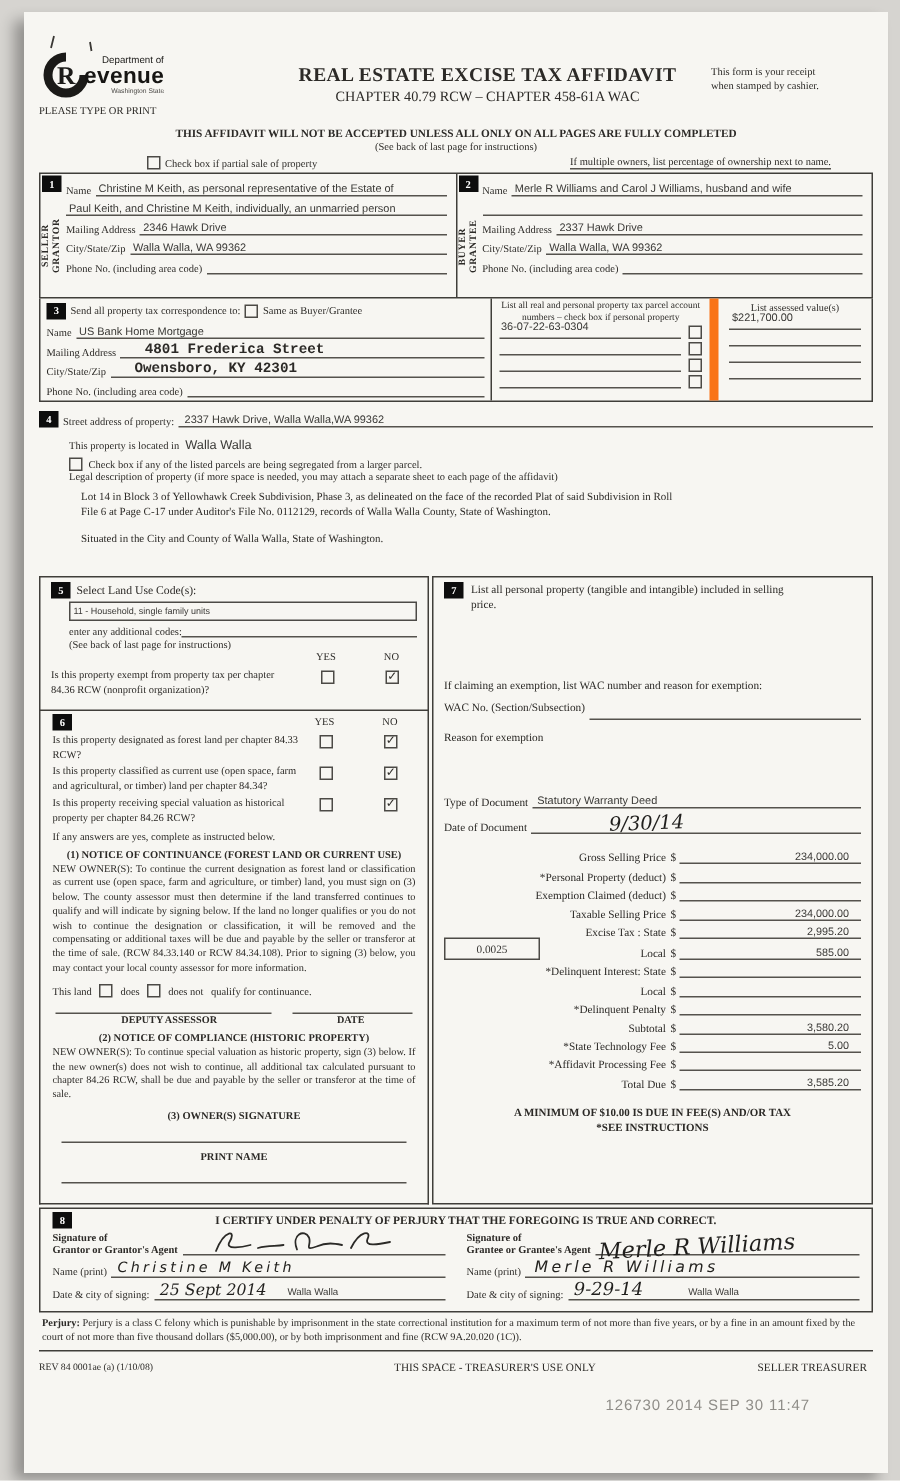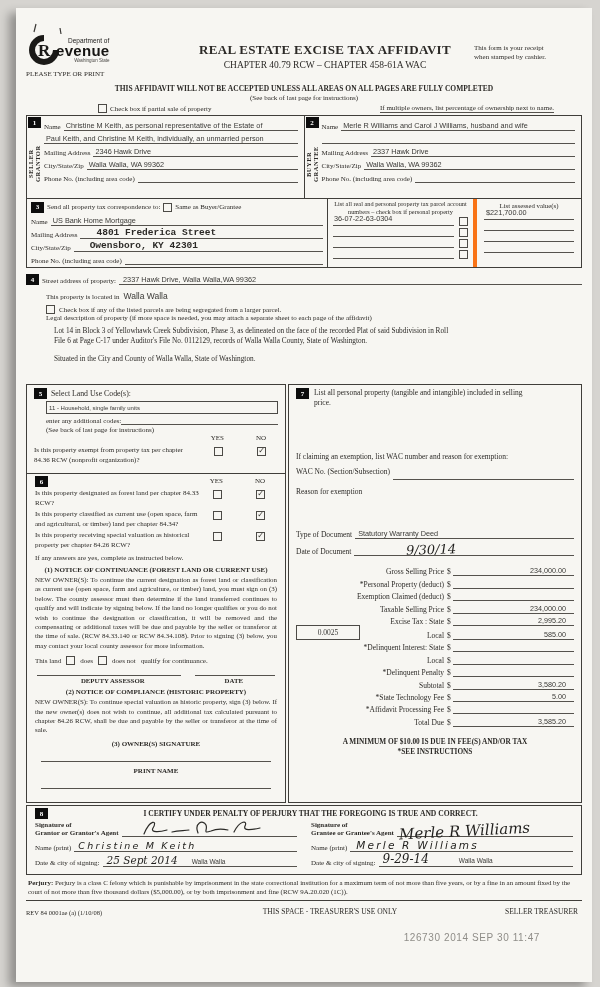--- a/index.html
+++ b/index.html
@@ -57,21 +57,21 @@
   .val{font-family:"Liberation Sans",sans-serif;font-size:7.3px;color:#3a3936;white-space:nowrap}
 
   
   .sec3{display:flex;border:1px solid #403e3a;border-top:0;height:68px}
   .s3c1{width:300px;padding:2px 4px;font-size:7px;box-sizing:border-box}
   .s3row1{display:flex;align-items:center;gap:3px;height:12px}
   .s3c2{width:146px;border-left:1px solid #403e3a;padding:1px 5px;box-sizing:border-box}
   .s3c2 .hd{font-size:6.3px;text-align:center;line-height:7.5px}
   .prow{display:flex;align-items:flex-end;height:11px}
   .prow .line{flex:1;margin-right:5px;padding:0 1px}
-  .s3c3{flex:1;border-left:4px solid #f97316;padding:1px 7px}
+  .s3c3{flex:1;border-left:6px solid #f97316;padding:1px 7px}
   .s3c3 .hd{font-size:6.8px;text-align:center;margin-top:2px}
   .arow{display:flex;align-items:flex-end;height:11px}
   .arow .line{flex:1;padding:0 2px}
 
   
   .sec4{height:116px;padding-top:4px;font-size:7px;box-sizing:border-box}
   .s4street{display:flex;align-items:flex-end;height:13px;gap:3px}
   .s4loc{margin-left:20px;margin-top:4px;display:flex;align-items:flex-end;gap:4px;height:12px}
   .s4loc .typed{font-size:8.5px}
   .s4cb{margin-left:20px;margin-top:4px;display:flex;gap:4px;align-items:center}
@@ -140,21 +140,21 @@
   .srow{display:flex;align-items:flex-end;height:15px}
   .srow .lab2{line-height:7.5px;white-space:nowrap;padding-right:3px}
   .srow .line{flex:1;position:relative}
   .sigscribble{position:absolute;left:14px;bottom:-3px}
   .sigtext{position:absolute;left:2px;bottom:-4px;font-size:15px;transform:rotate(-3deg);white-space:nowrap}
   .handprint{font-family:"DejaVu Sans",sans-serif;font-style:italic;font-size:9.5px;letter-spacing:2.2px;color:#23221f;white-space:nowrap}
   .handdate2{font-size:10.5px;white-space:nowrap}
   .citytyped{font-family:"Liberation Sans",sans-serif;font-size:6.5px;color:#3a3936;margin-left:14px}
 
   .perjury{font-size:6.9px;line-height:9.3px;padding:3px 2px 2px 2px;border-bottom:1px solid #403e3a;height:26px;box-sizing:border-box}
-  .footrow{display:flex;margin-top:6px;font-size:7.5px;align-items:flex-end}
+  .footrow{display:flex;margin-top:6px;font-size:7.5px;align-items:center}
   .footrow .rev{width:186px;font-size:6.5px}
   .footrow .mid{flex:1;text-align:center}
   .footrow .ct{width:130px;text-align:right;padding-right:4px}
   .stamp{position:absolute;right:52px;top:924px;color:#8f8d88;font-family:"Liberation Sans",sans-serif;
          font-size:10px;letter-spacing:.6px;white-space:nowrap}
 </style>
 </head>
 <body>
 <div class="screen">
 
@@ -180,21 +180,21 @@
     </div>
     <div class="hdr-mid">
       <div class="title">REAL ESTATE EXCISE TAX AFFIDAVIT</div>
       <div class="subtitle">CHAPTER 40.79 RCW – CHAPTER 458-61A WAC</div>
     </div>
     <div class="hdr-right">
       <div>This form is your receipt</div>
       <div>when stamped by cashier.</div>
     </div>
   </div>
-  <div class="warning">THIS AFFIDAVIT WILL NOT BE ACCEPTED UNLESS ALL AREAS ON ALL PAGES ARE FULLY COMPLETED</div>
+  <div class="warning">THIS AFFIDAVIT WILL NOT BE ACCEPTED UNLESS ALL ONLY ON ALL PAGES ARE FULLY COMPLETED</div>
   <div class="seeback">(See back of last page for instructions)</div>
   <div class="partialrow">
     <div class="left">
       <span class="cb"></span>
       <span>Check box if partial sale of property</span>
     </div>
     <div class="right">If multiple owners, list percentage of ownership next to name.</div>
   </div>
 
   <div class="sec12">

